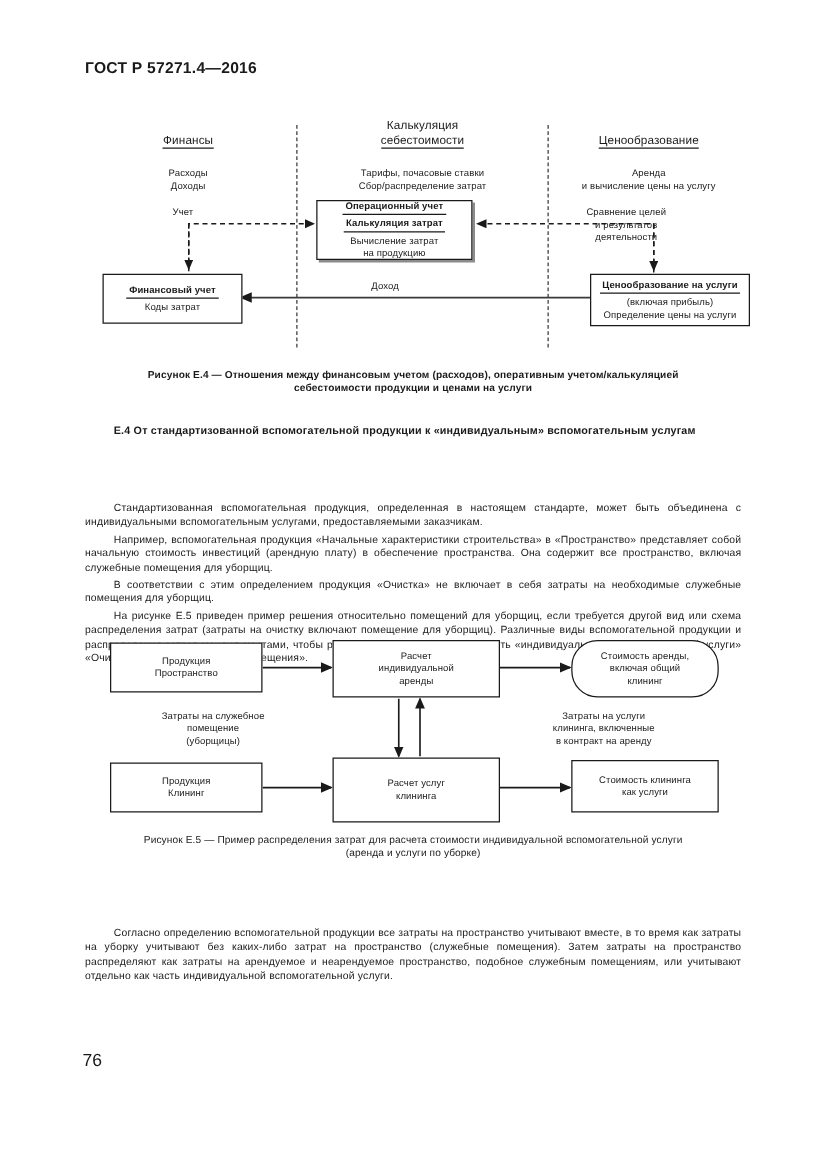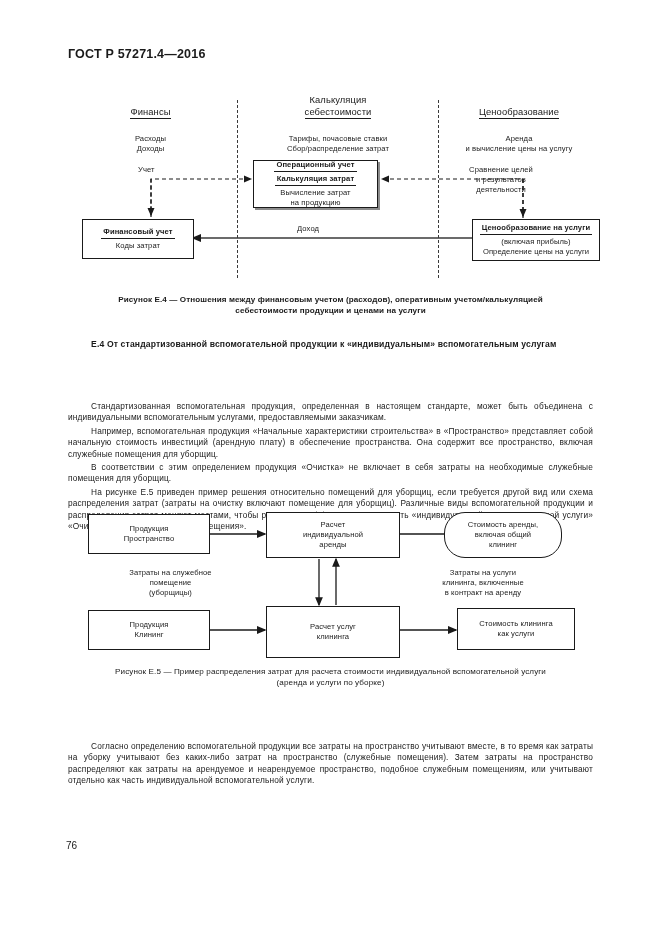--- a/index.html
+++ b/index.html
@@ -29,21 +29,21 @@
   .sec-head{
     position:absolute;left:68px;width:525px;
     font-size:8.6px;line-height:11.6px;font-weight:bold;
     text-indent:23px;letter-spacing:.15px;
   }
   .fig-caption{
     position:absolute;left:68px;width:525px;
     font-size:8.1px;line-height:11px;text-align:center;letter-spacing:.1px;
   }
   .page-num{
-    position:absolute;left:66px;top:840px;font-size:10px;text-align:right;
+    position:absolute;left:66px;top:840px;font-size:14px;text-align:right;
   }
 
   
   .diagram{position:absolute;}
   .dbox{
     position:absolute;box-sizing:border-box;
     border:1.3px solid #1a1a1a;background:#fff;
     display:flex;flex-direction:column;align-items:center;justify-content:center;
     font-size:7.6px;line-height:10px;text-align:right;
     letter-spacing:.1px;
@@ -197,21 +197,21 @@
 
     <div class="dbox" style="left:20px;top:2px;width:122px;height:40px;">
       <span class="ln">Продукция</span>
       <span class="ln">Пространство</span>
     </div>
     <div class="dbox" style="left:198px;top:0px;width:134px;height:46px;">
       <span class="ln">Расчет</span>
       <span class="ln">индивидуальной</span>
       <span class="ln">аренды</span>
     </div>
-    <div class="dbox" style="left:376px;top:0px;width:118px;height:46px;border-radius:21px;">
+    <div class="dbox" style="left:389px;top:0px;width:118px;height:46px;border-radius:21px;">
       <span class="ln">Стоимость аренды,</span>
       <span class="ln">включая общий</span>
       <span class="ln">клининг</span>
     </div>
 
     <div class="dlabel" style="left:20px;top:56px;width:165px;">
       <span>Затраты на служебное</span><br>
       <span>помещение</span><br>
       <span>(уборщицы)</span>
     </div>

